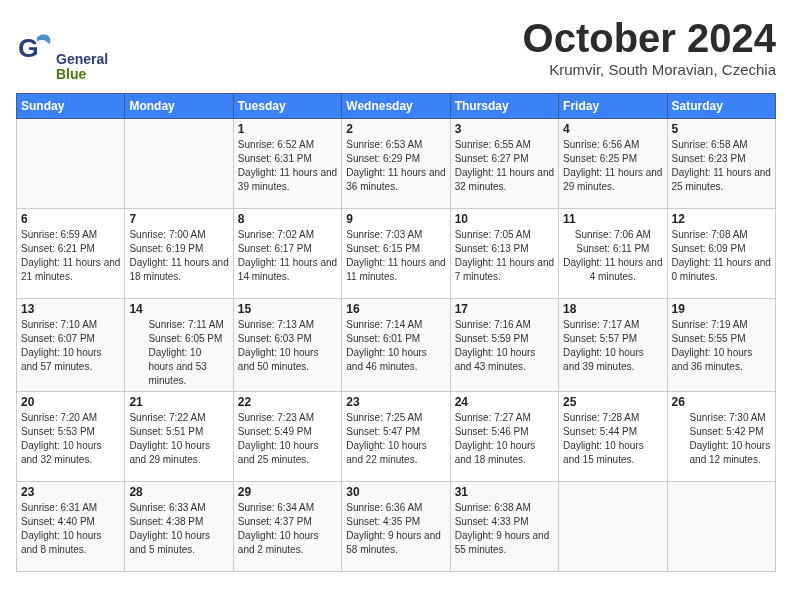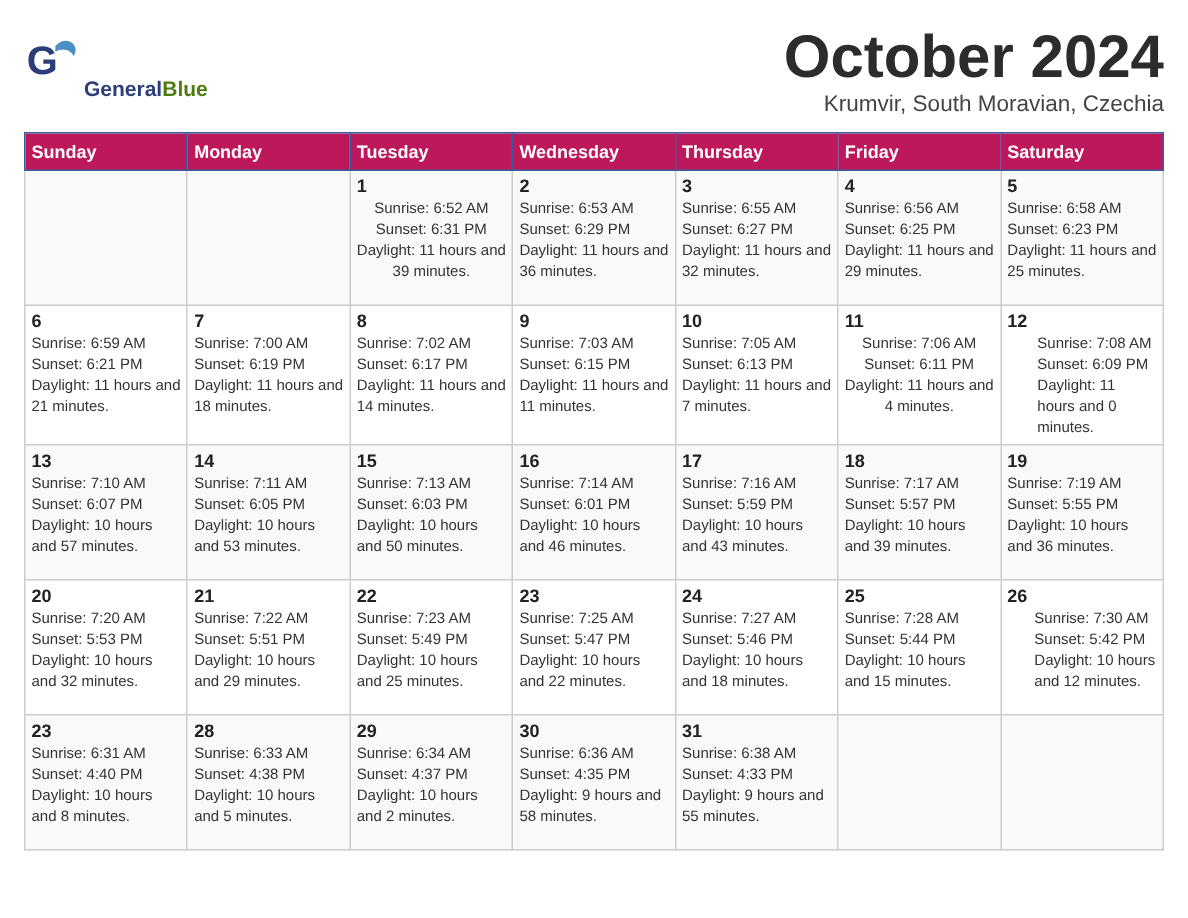--- a/index.html
+++ b/index.html
@@ -28,21 +28,21 @@
       font-size: 15px;
       color: #444;
       margin-left: 12px;
     }
     table {
       width: 100%;
       border-collapse: collapse;
       table-layout: fixed;
     }
     th {
-      background-color: #be185d;
+      background-color: #3b82f6;
       color: #fff;
       font-size: 12px;
       font-weight: bold;
       padding: 5px 4px;
       text-align: left;
       border: 1px solid #3a5ba0;
     }
     td {
       border: 1px solid #ccc;
       vertical-align: top;
@@ -75,21 +75,21 @@
       display: flex;
       align-items: center;
       gap: 2px;
     }
     .logo-icon {
       width: 38px;
       height: 38px;
     }
     .logo-label {
       display: flex;
-      flex-direction: row;
+      flex-direction: column;
       line-height: 1.1;
       margin-top: 36px;
     }
     .logo-general {
       font-size: 14px;
       font-weight: bold;
       color: #2c3e7a;
     }
     .logo-blue {
       font-size: 14px;
@@ -128,21 +128,21 @@
         <th>Friday</th>
         <th>Saturday</th>
       </tr>
   </thead>
   <tbody id="calendar-body">
   <tr>
         <td class="empty"></td>
         <td class="empty"></td>
         <td>
           <span class="day-num">1</span>
-          <div class="day-info" style="white-space: pre-line; text-align: center;">Sunrise: 6:52 AM
+          <div class="day-info" style="white-space: pre-line;">Sunrise: 6:52 AM
 Sunset: 6:31 PM
 Daylight: 11 hours and 39 minutes.</div>
         </td>
         <td>
           <span class="day-num">2</span>
           <div class="day-info" style="white-space: pre-line;">Sunrise: 6:53 AM
 Sunset: 6:29 PM
 Daylight: 11 hours and 36 minutes.</div>
         </td>
         <td>
@@ -196,35 +196,35 @@
 Daylight: 11 hours and 7 minutes.</div>
         </td>
         <td>
           <span class="day-num">11</span>
           <div class="day-info" style="white-space: pre-line; text-align: center;">Sunrise: 7:06 AM
 Sunset: 6:11 PM
 Daylight: 11 hours and 4 minutes.</div>
         </td>
         <td>
           <span class="day-num">12</span>
-          <div class="day-info" style="white-space: pre-line; margin-left: 20px;">Sunrise: 7:08 AM
+          <div class="day-info" style="white-space: pre-line;">Sunrise: 7:08 AM
 Sunset: 6:09 PM
 Daylight: 11 hours and 0 minutes.</div>
         </td>
       </tr>
       <tr>
         <td>
           <span class="day-num">13</span>
           <div class="day-info" style="white-space: pre-line;">Sunrise: 7:10 AM
 Sunset: 6:07 PM
 Daylight: 10 hours and 57 minutes.</div>
         </td>
         <td>
           <span class="day-num">14</span>
-          <div class="day-info" style="white-space: pre-line;">Sunrise: 7:11 AM
+          <div class="day-info" style="white-space: pre-line; margin-left: 19px;">Sunrise: 7:11 AM
 Sunset: 6:05 PM
 Daylight: 10 hours and 53 minutes.</div>
         </td>
         <td>
           <span class="day-num">15</span>
           <div class="day-info" style="white-space: pre-line;">Sunrise: 7:13 AM
 Sunset: 6:03 PM
 Daylight: 10 hours and 50 minutes.</div>
         </td>
         <td>

